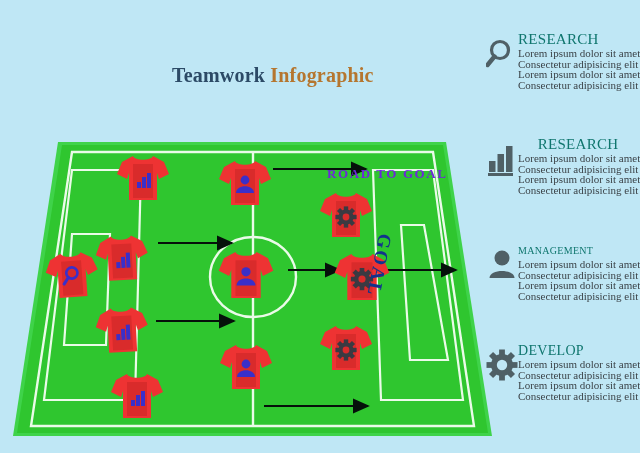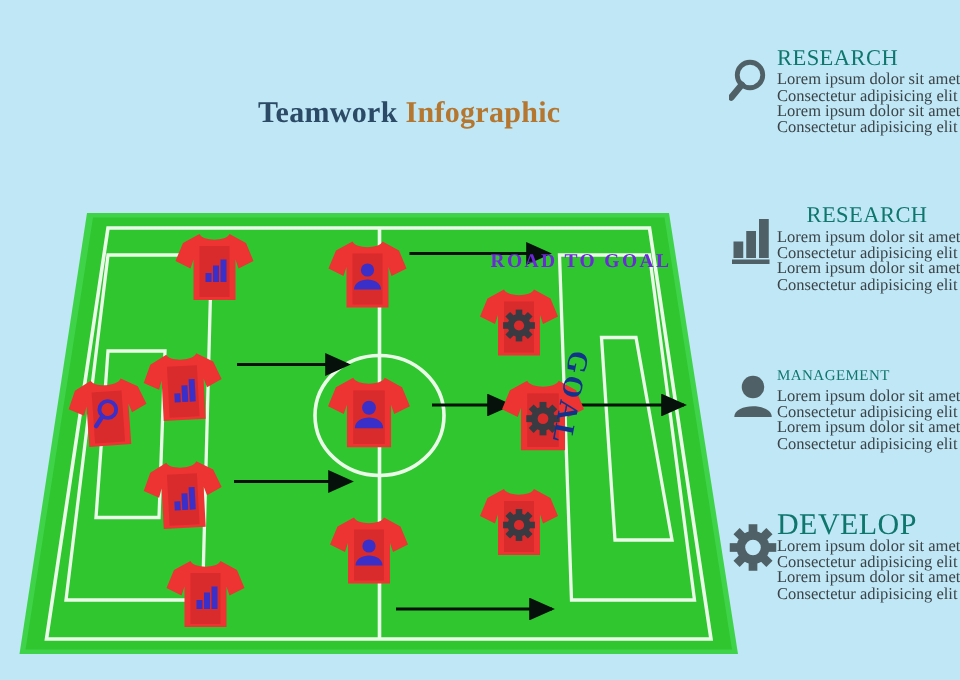--- a/index.html
+++ b/index.html
@@ -40,21 +40,21 @@
     white-space:nowrap;
   }
   .sec-research{top:32px;}
   .sec-strategy{top:137px;}
   .sec-management{top:243px;}
   .sec-develop{top:343px;}
   .sec-strategy .txt{text-align:center;}
   .sec-research h3{font-size:15px;}
   .sec-strategy h3{font-size:15px;}
   .sec-management h3{font-size:10px;}
-  .sec-develop h3{font-size:20px;font-family:Liberation Serif, serif;}
+  .sec-develop h3{font-size:14px;font-family:Liberation Serif, serif;}
 
   
   .goalword{
     position:absolute;left:396px;top:236px;
     font-size:19px;font-weight:bold;color:#12338c;
     letter-spacing:2px;
     transform:rotate(101deg);transform-origin:left top;
     white-space:nowrap;
   }
 </style>

